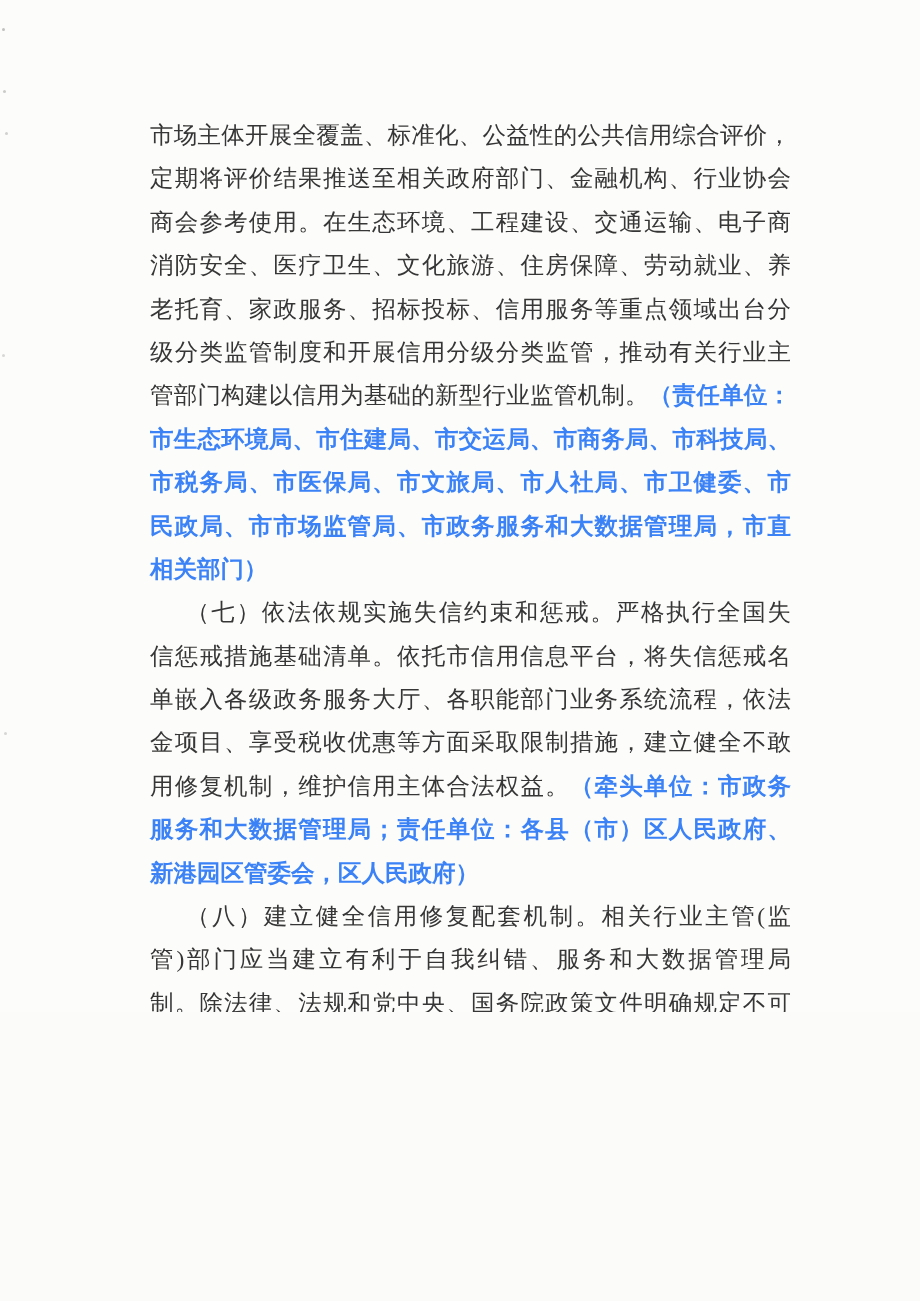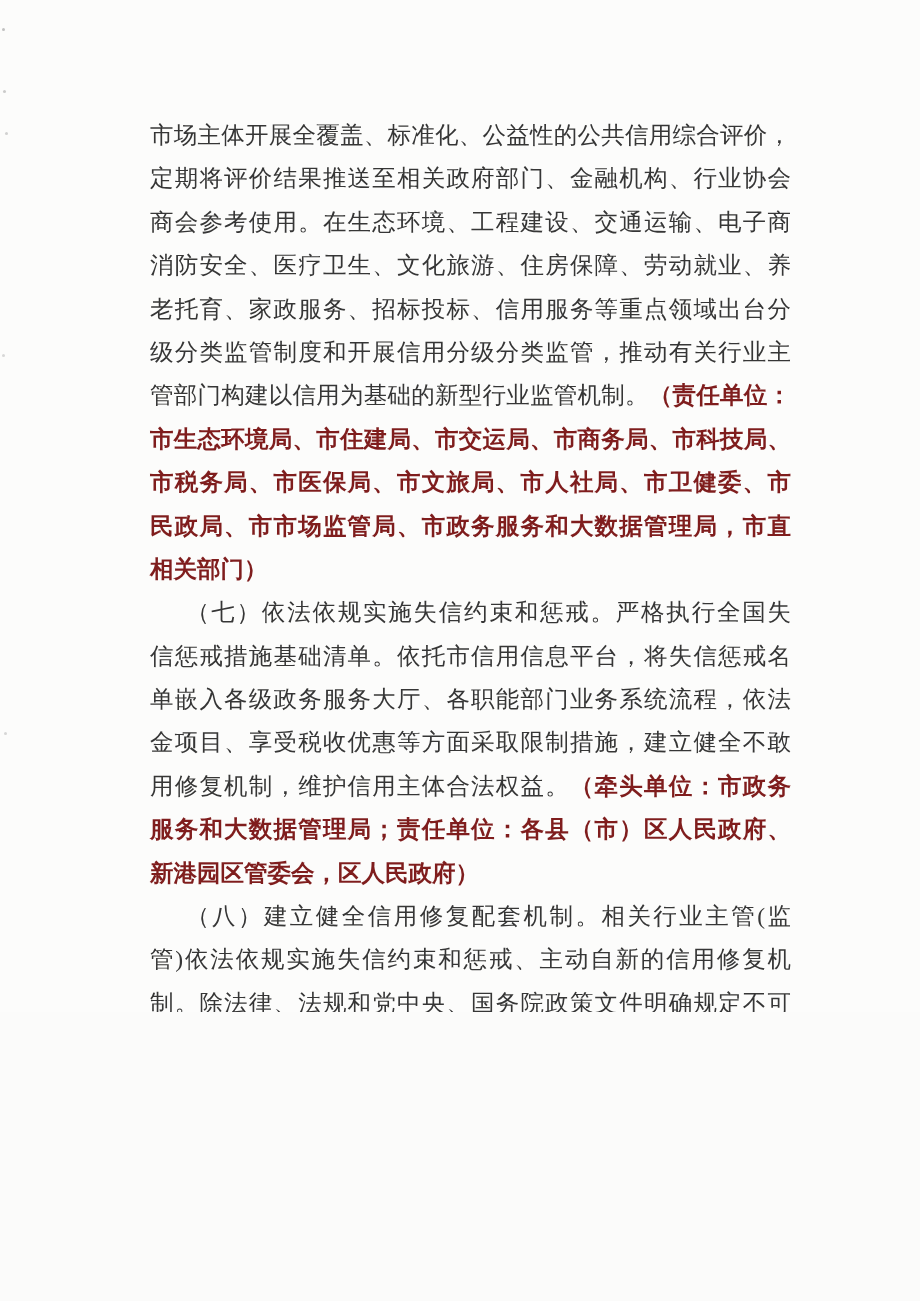--- a/index.html
+++ b/index.html
@@ -41,21 +41,21 @@
   }
   .line.flush {
     text-align: justify;
     text-align-last: justify;
   }
   .line.indent {
     text-indent: 36px;
   }
   .seg-bold {
     font-weight: 700;
-    color: #7f1d1d;
+    color: #3b82f6;
     font-family: "Liberation Sans", "DejaVu Sans", sans-serif;
   }
   .page-number {
     position: absolute;
     left: 0;
     right: 8px;
     top: 1190px;
     text-align: center;
     font-size: 20px;
     color: #3a3a3a;
@@ -78,17 +78,17 @@
       <div class="line flush"><span class="seg-bold">民政局、市市场监管局、市政务服务和大数据管理局，市直</span></div>
       <div class="line"><span class="seg-bold">相关部门）</span></div>
       <div class="line flush indent"><span class="seg-normal">（七）依法依规实施失信约束和惩戒。严格执行全国失</span></div>
       <div class="line flush"><span class="seg-normal">信惩戒措施基础清单。依托市信用信息平台，将失信惩戒名</span></div>
       <div class="line flush"><span class="seg-normal">单嵌入各级政务服务大厅、各职能部门业务系统流程，依法</span></div>
       <div class="line flush"><span class="seg-normal">金项目、享受税收优惠等方面采取限制措施，建立健全不敢</span></div>
       <div class="line flush"><span class="seg-normal">用修复机制，维护信用主体合法权益。</span><span class="seg-bold">（牵头单位：市政务</span></div>
       <div class="line flush"><span class="seg-bold">服务和大数据管理局；责任单位：各县（市）区人民政府、</span></div>
       <div class="line"><span class="seg-bold">新港园区管委会，区人民政府）</span></div>
       <div class="line flush indent"><span class="seg-normal">（八）建立健全信用修复配套机制。相关行业主管(监</span></div>
-      <div class="line flush"><span class="seg-normal">管)依法依规实施失信约束和惩戒、主动自新的信用修复机</span></div>
+      <div class="line flush"><span class="seg-normal">管)部门应当建立有利于自我纠错、服务和大数据管理局</span></div>
       <div class="line flush"><span class="seg-normal">制。除法律、法规和党中央、国务院政策文件明确规定不可</span></div>
     </div>
   <div class="page-number">6</div>
 </div>
 
 </body></html>

